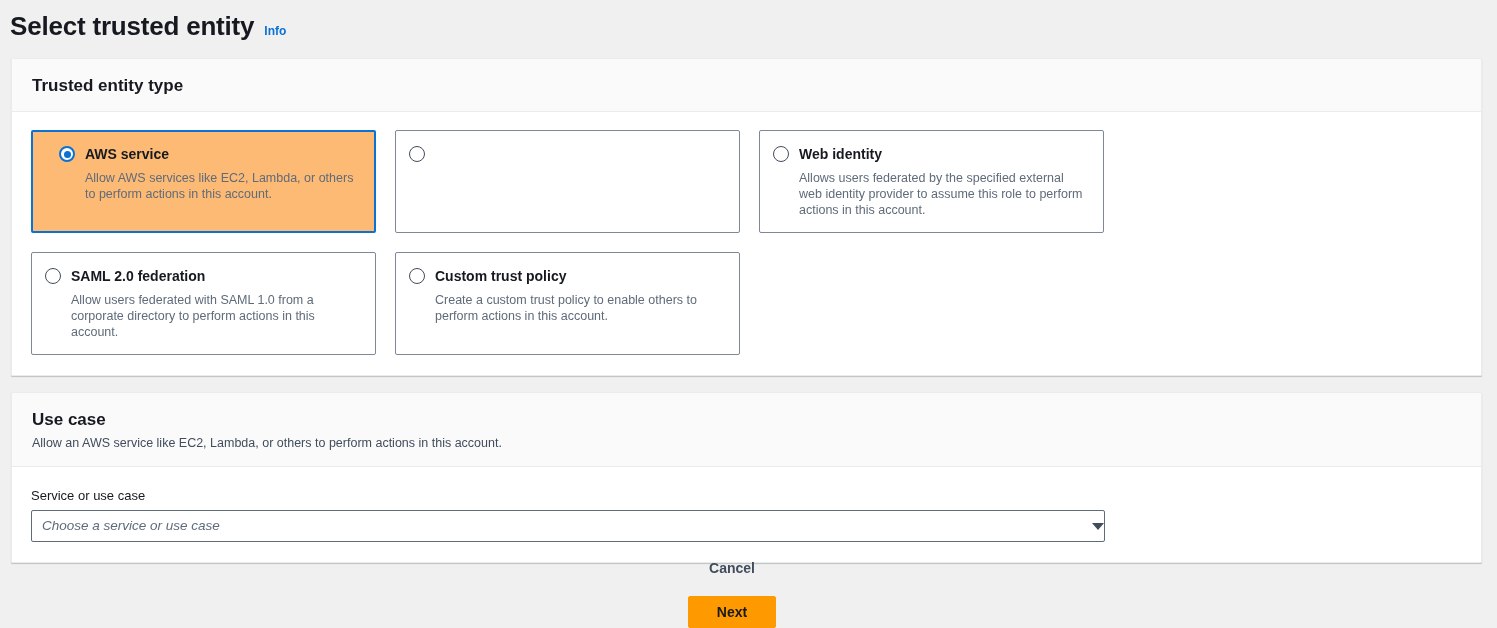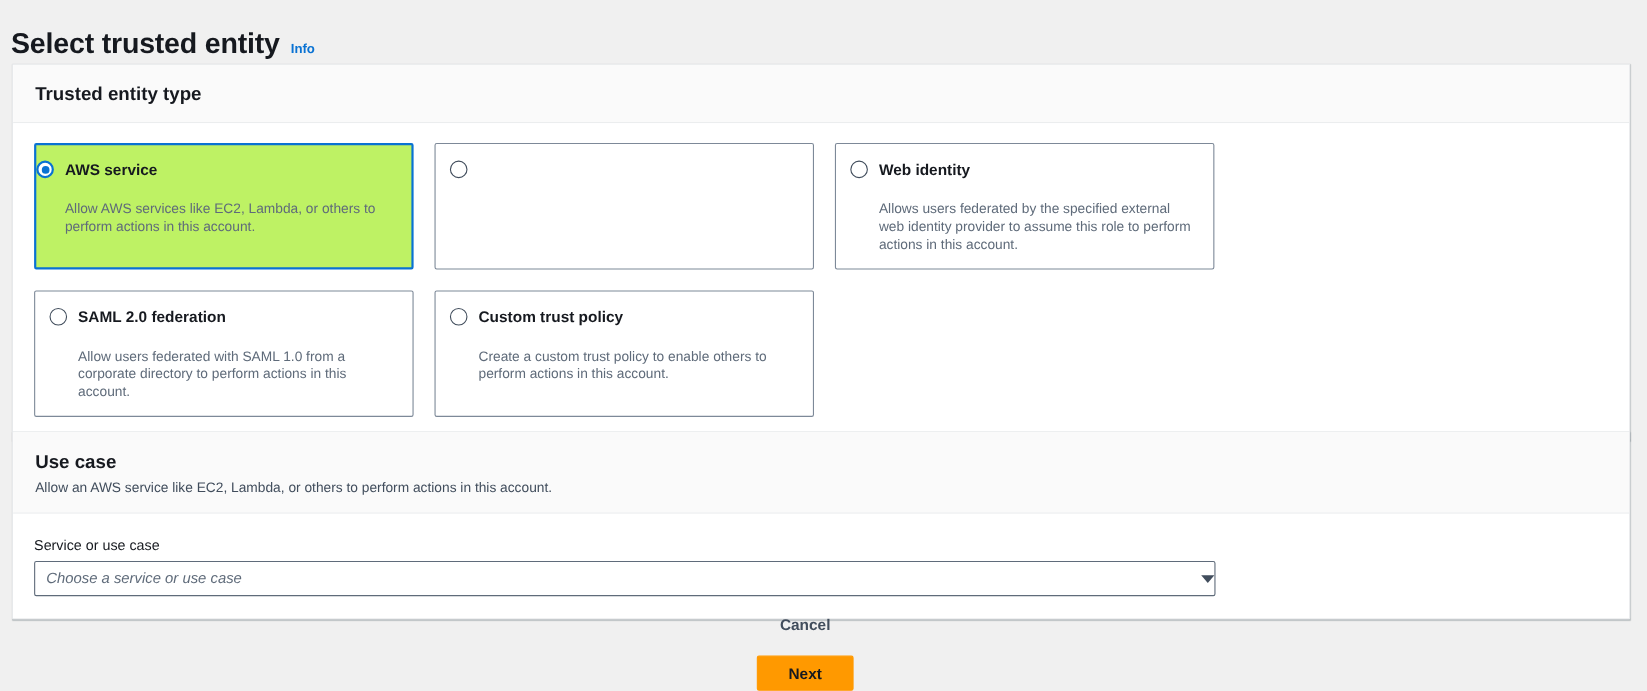--- a/index.html
+++ b/index.html
@@ -16,21 +16,20 @@
   }
 
   
   .page-header {
     padding: 10px 0 0 10px;
     height: 46px;
     box-sizing: border-box;
     display: flex;
     align-items: baseline;
     gap: 10px;
-    margin-top: 13px;
   }
   .page-title {
     font-size: 26px;
     font-weight: 700;
     letter-spacing: -0.2px;
     color: #16191f;
     line-height: 32px;
   }
   .info-link {
     font-size: 12px;
@@ -90,22 +89,22 @@
     border-radius: 2px;
     background: #ffffff;
     padding: 13px 14px 14px 13px;
     display: flex;
     gap: 10px;
     align-items: flex-start;
     cursor: pointer;
   }
   .tile.selected {
     border: 2px solid #0972d3;
-    background: #bef264;
-    padding: 12px 13px 13px 0;
+    background: #fdba74;
+    padding: 12px 13px 13px 26px;
   }
   .tile-h1 { min-height: 90px; }
   .tile-h2 { min-height: 90px; }
 
   .radio {
     width: 16px;
     height: 16px;
     border-radius: 50%;
     border: 1.6px solid #414d5c;
     box-sizing: border-box;
@@ -134,21 +133,21 @@
   .tile-label {
     font-size: 14px;
     font-weight: 700;
     color: #16191f;
     line-height: 20px;
   }
   .tile-desc {
     font-size: 12.5px;
     color: #5f6b7a;
     line-height: 16px;
-    margin-top: 18px;
+    margin-top: 6px;
   }
 
   
   #card-use-case { top: 392px; }
   .form-field { margin-top: 2px; }
   .field-label {
     font-size: 13px;
     font-weight: 400;
     color: #16191f;
     line-height: 18px;

